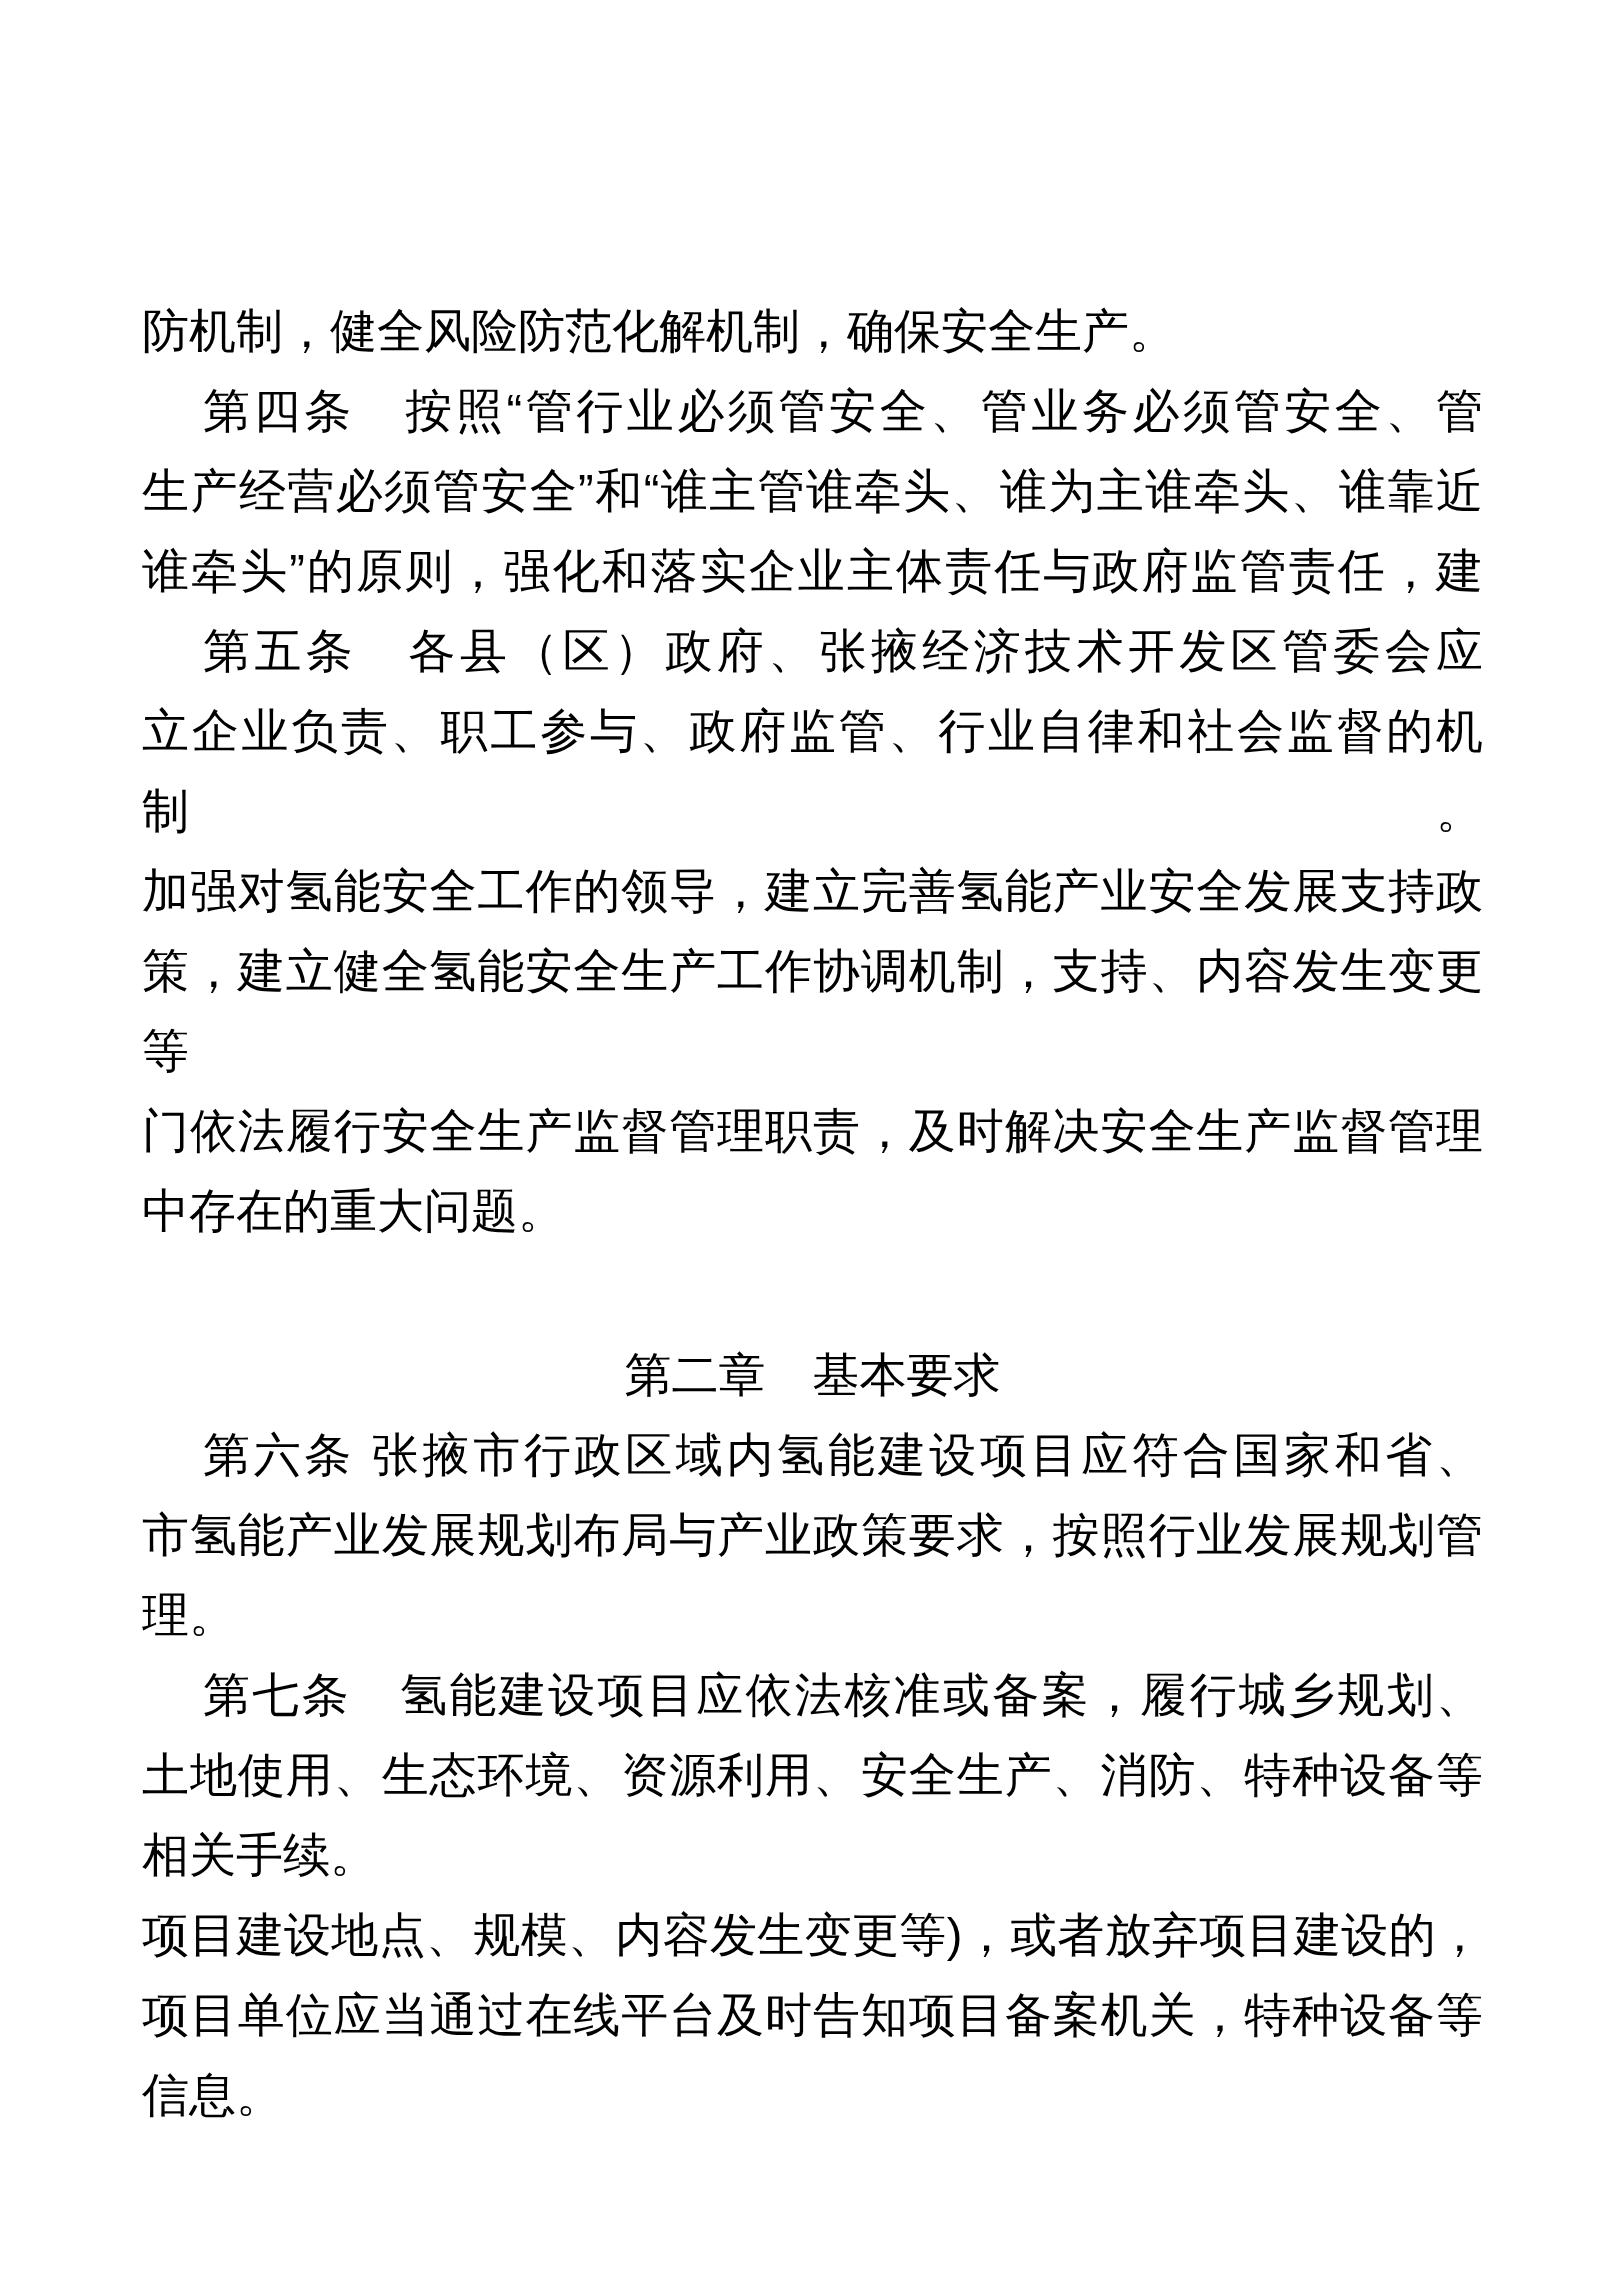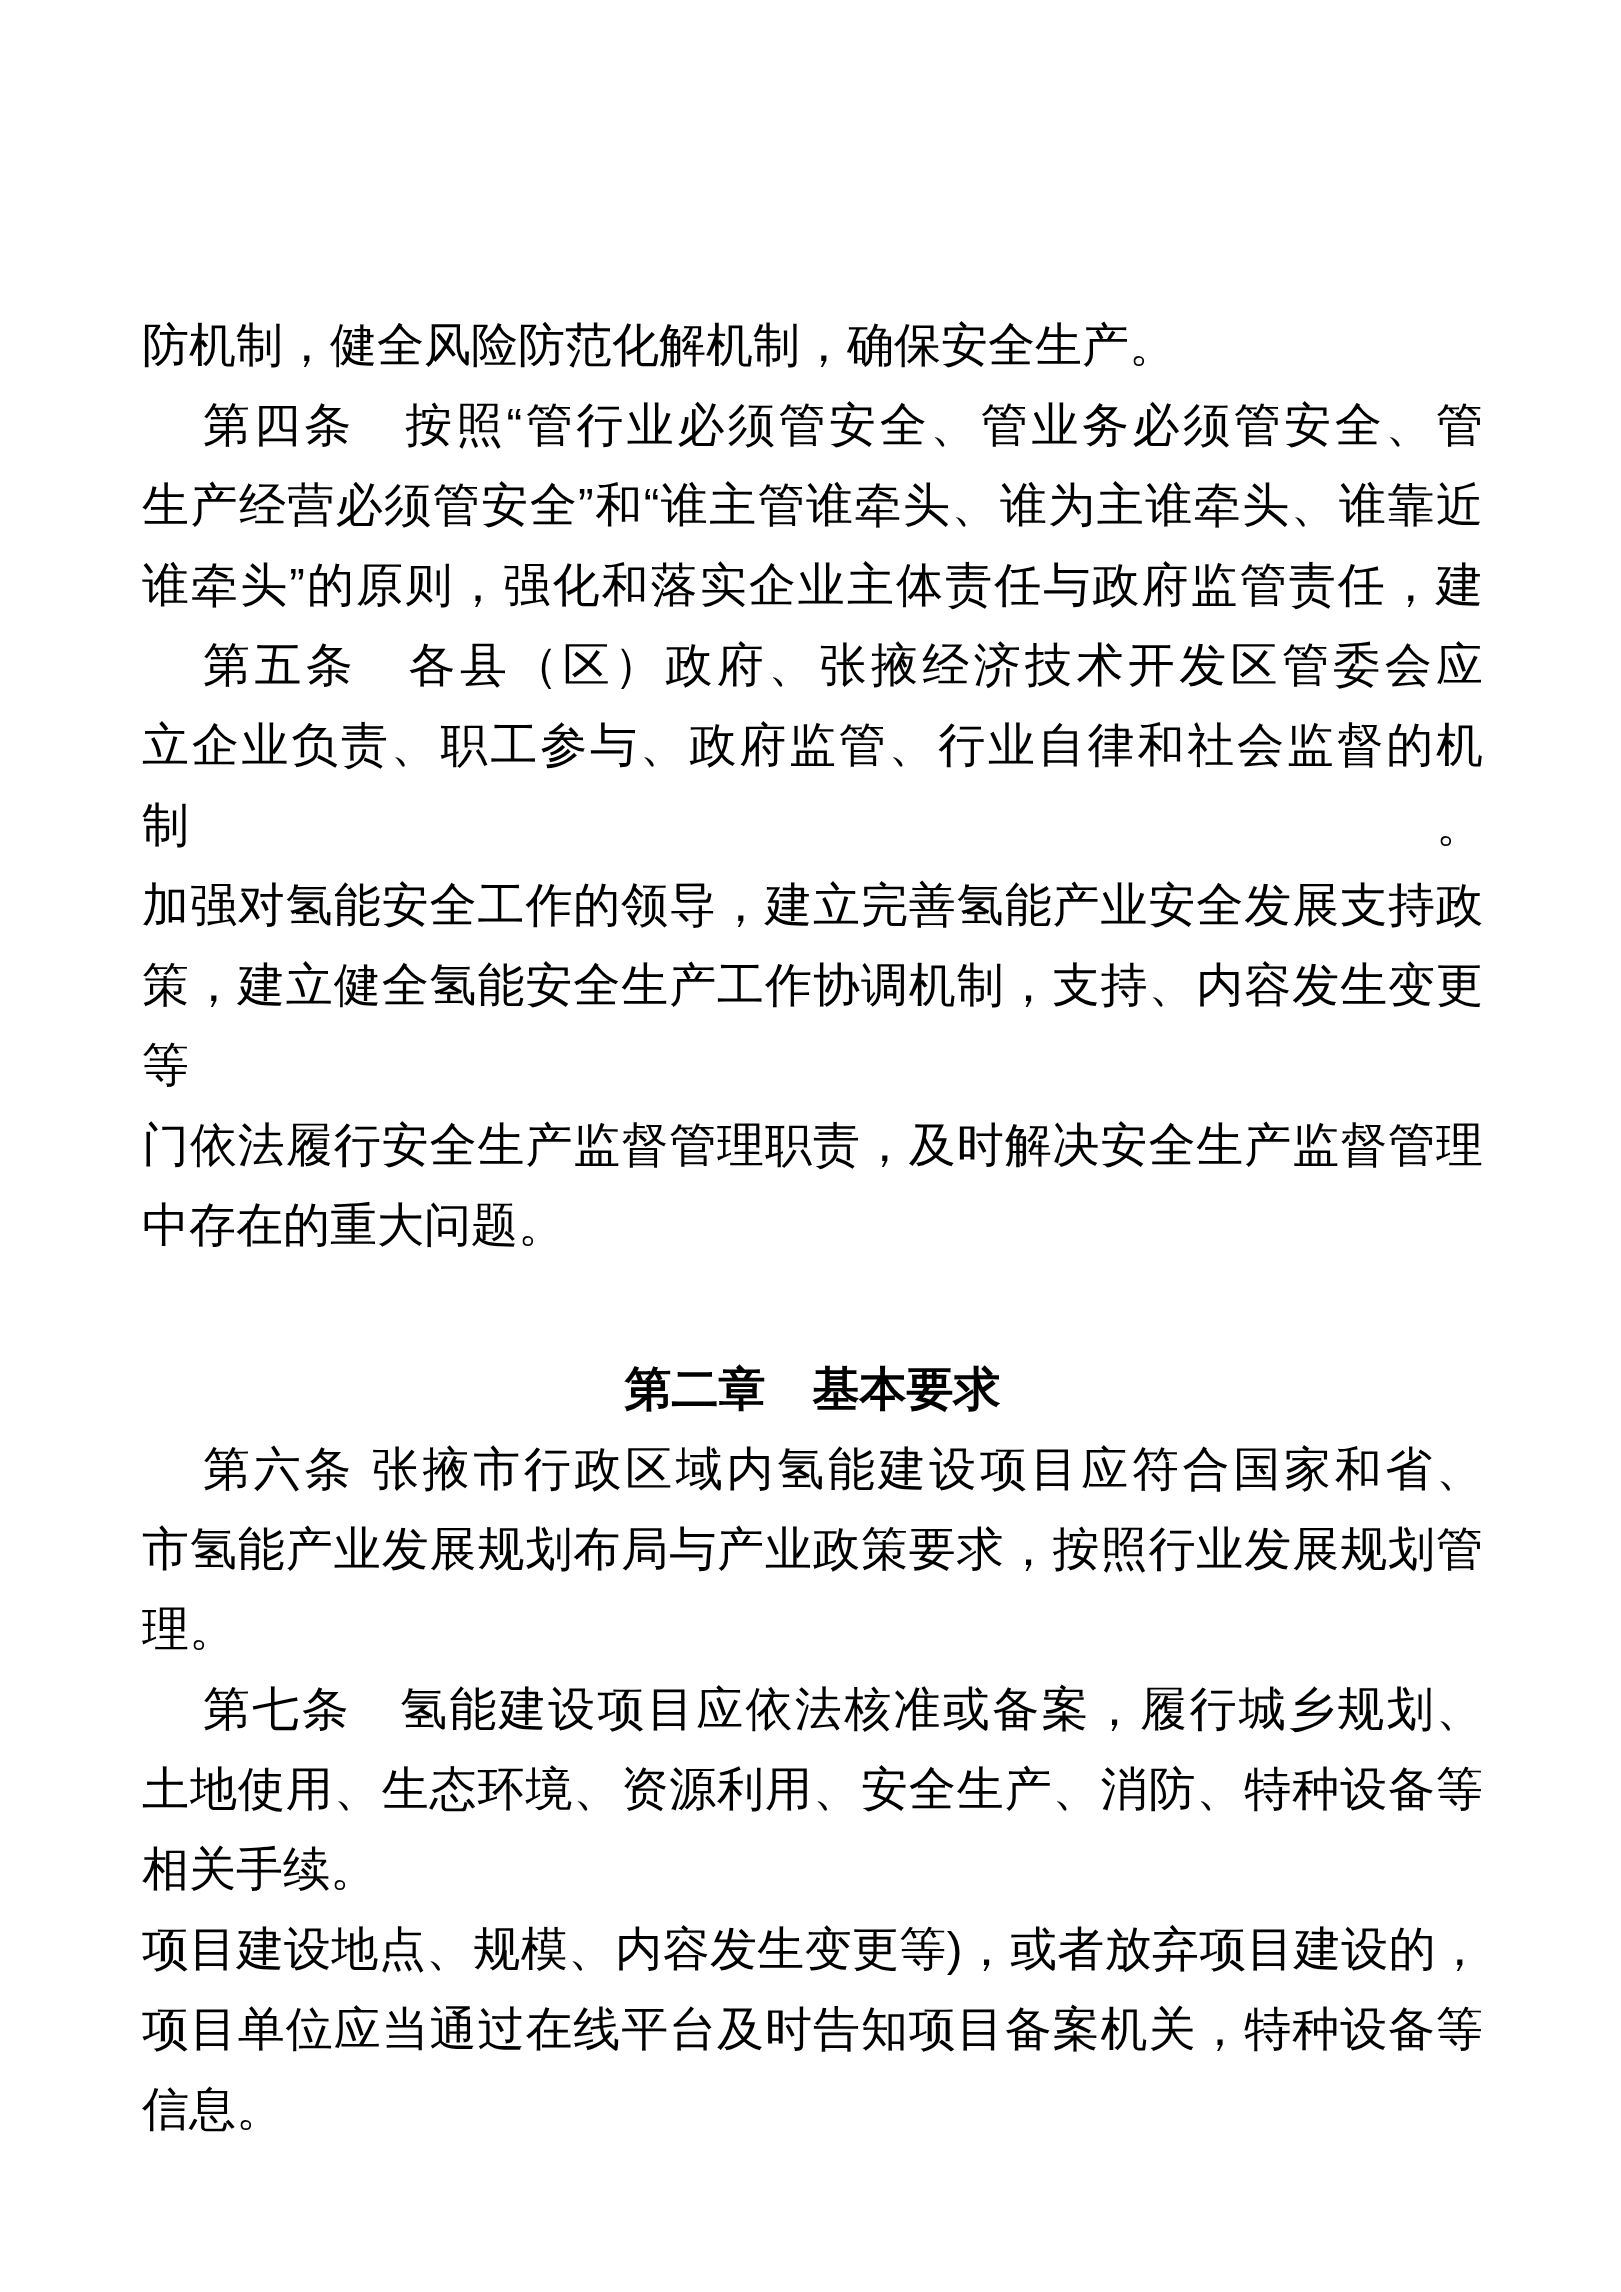--- a/index.html
+++ b/index.html
@@ -8,35 +8,34 @@
     width: 1621px;
     height: 2293px;
     background: #ffffff;
     color: #000000;
     font-family: "Liberation Sans", "DejaVu Sans", sans-serif;
     overflow: hidden;
   }
   .content {
     position: absolute;
     left: 142px;
-    top: 305px;
+    top: 291px;
     width: 1341px;
     font-size: 47px;
     line-height: 80px;
     letter-spacing: 0;
   }
   .ln { min-height: 80px; text-align: left; }
   .just { text-align: justify; text-align-last: justify; }
   .ind { text-indent: 61px; }
   .art { font-weight: normal; }
   .heading {
     margin-top: 84px;
     text-align: center;
     text-align-last: center;
-    font-weight: bold;
   }
 </style>
 </head>
 <body>
 
 <div class="page">
   <div class="content">
 
     <div class="ln"><span>防机制，健全风险防范化解机制，确保安全生产。</span></div>
 

